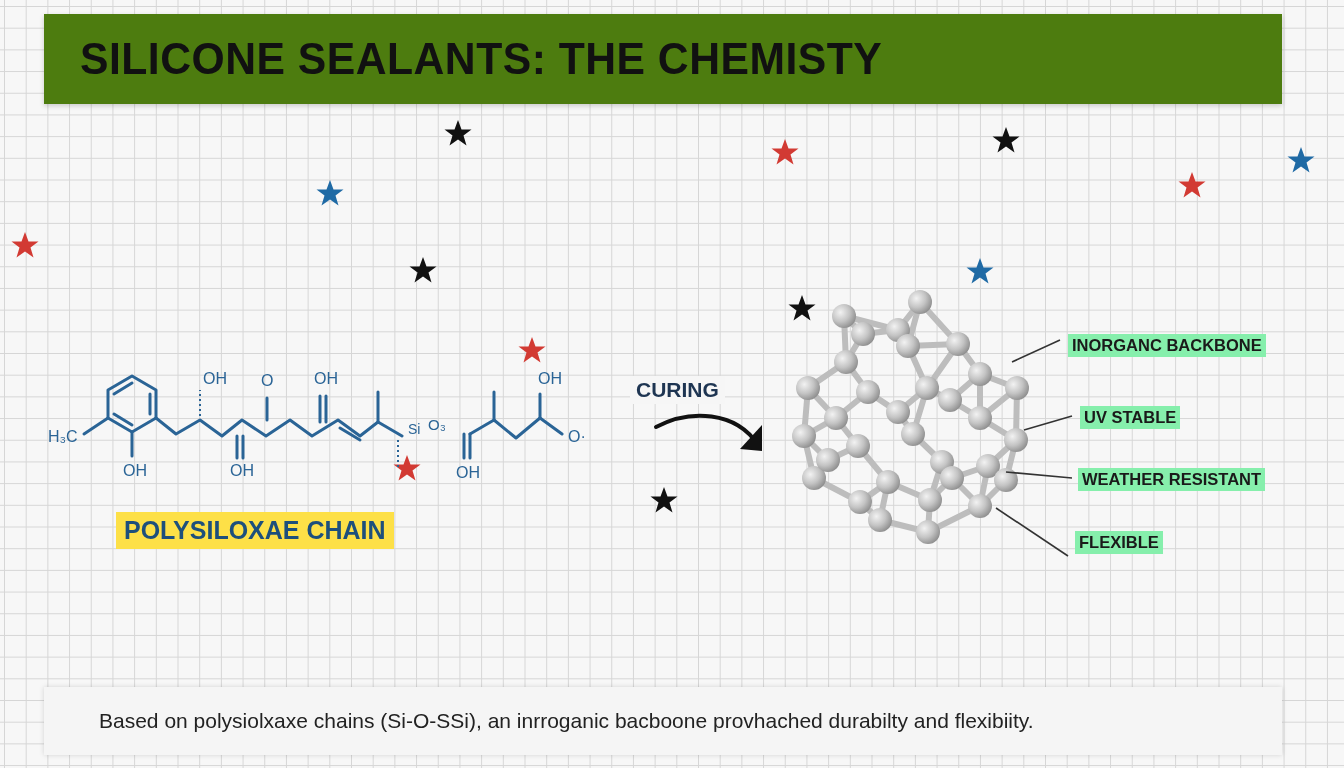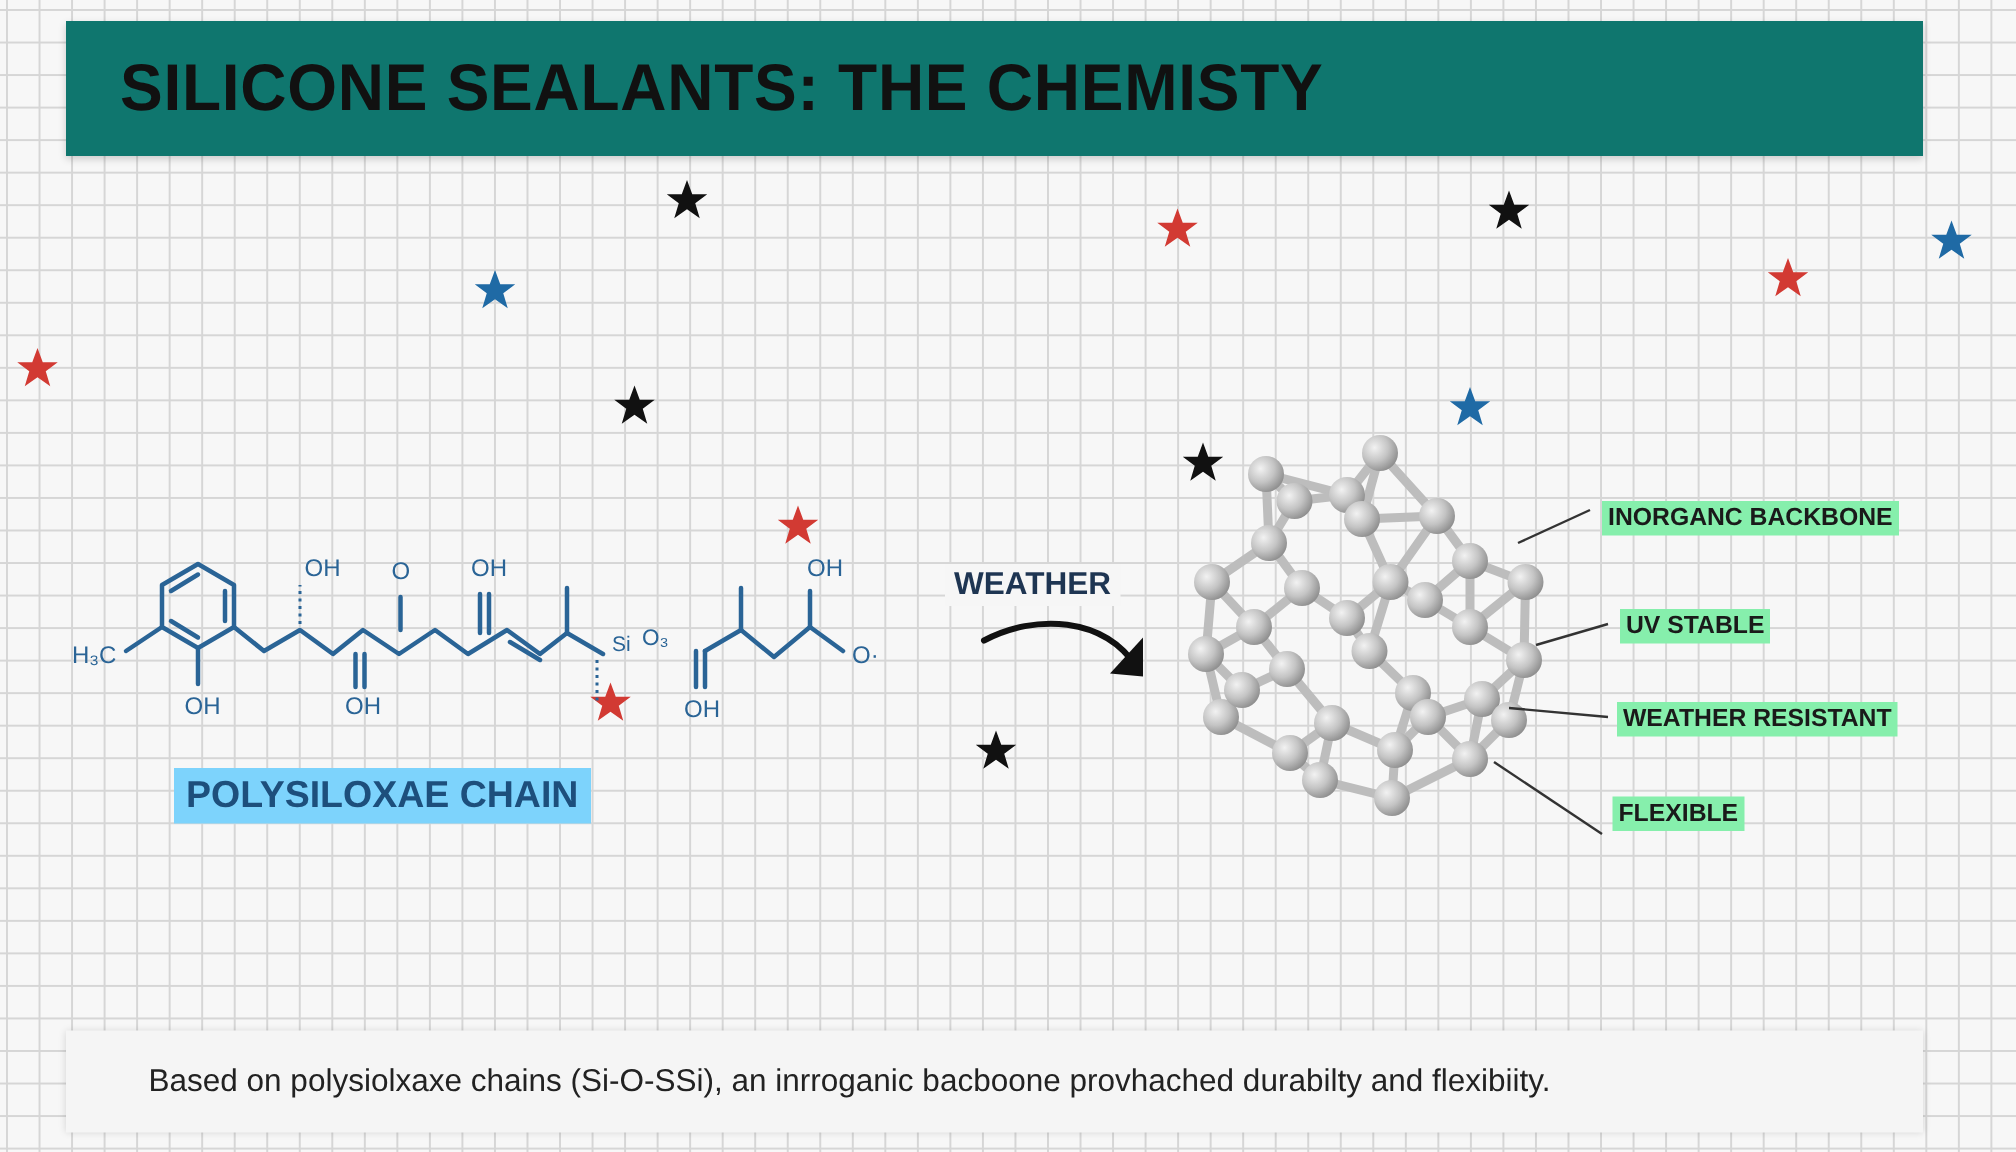--- a/index.html
+++ b/index.html
@@ -8,40 +8,40 @@
     background-color: #f7f7f7;
     background-image:
       linear-gradient(to right, #d6d6d6 1px, transparent 1px),
       linear-gradient(to bottom, #d6d6d6 1px, transparent 1px);
     background-size: 21.7px 21.7px;
     background-position: 4px 6px;
     font-family: "Liberation Sans", sans-serif;
   }
   .title-banner {
     position: absolute; left: 44px; top: 14px; width: 1238px; height: 90px;
-    background: #0f766e; box-shadow: 0 2px 5px rgba(0,0,0,0.18);
+    background: #4d7c0f; box-shadow: 0 2px 5px rgba(0,0,0,0.18);
   }
   .title-text {
     position: absolute; left: 36px; top: 20px;
     font-size: 44px; font-weight: bold; color: #111; letter-spacing: 0.5px;
     transform: scaleX(0.97); transform-origin: left;
   }
   .footer-banner {
     position: absolute; left: 44px; top: 687px; width: 1238px; height: 68px;
     background: #f5f5f5; box-shadow: 0 0 5px rgba(0,0,0,0.15);
   }
   .footer-text {
     position: absolute; left: 30px; top: 22px;
     font-size: 21px; color: #222; margin-left: 25px;
   }
   .star { position: absolute; width: 30px; height: 30px; }
   .chain-svg { position: absolute; left: 40px; top: 360px; }
   .chain-label {
     position: absolute; left: 116px; top: 512px; padding: 4px 8px;
-    background: #7dd3fc; font-size: 25px; font-weight: bold; color: #1d4f7c;
+    background: #fde047; font-size: 25px; font-weight: bold; color: #1d4f7c;
   }
   .curing-label {
     position: absolute; left: 630px; top: 376px; padding: 2px 6px;
     background: #f6f6f6; font-size: 21px; font-weight: bold; color: #1e3552;
   }
   .arrow-svg { position: absolute; left: 650px; top: 405px; }
   .molecule-svg { position: absolute; left: 780px; top: 280px; }
   .callout {
     position: absolute; font-size: 16.5px; font-weight: bold; color: #1a1a1a;
     background: #86efac; padding: 2px 4px;
@@ -145,21 +145,21 @@
     <text x="368" y="74" font-size="14">Si</text>
     <text x="388" y="70" font-size="15">O₃</text>
     <text x="416" y="118">OH</text>
     <text x="498" y="24">OH</text>
     <text x="528" y="82">O·</text>
   </g>
 </svg>
 
 <div class="chain-label">POLYSILOXAE CHAIN</div>
 
-<div class="curing-label">WEATHER</div>
+<div class="curing-label">CURING</div>
 <svg class="arrow-svg" width="120" height="50" viewBox="0 0 120 50">
   <path d="M6,22 C40,4 86,6 108,40" stroke="#111" stroke-width="4" fill="none" stroke-linecap="round"></path>
   <polygon points="112,20 112,46 90,44" fill="#111"></polygon>
 </svg>
 
 <svg class="molecule-svg" id="molecule" width="280" height="280" viewBox="0 0 280 280">
   <defs>
     <radialGradient id="ball" cx="0.35" cy="0.35" r="0.7">
       <stop offset="0%" stop-color="#f2f2f2"></stop>
       <stop offset="55%" stop-color="#c4c4c4"></stop>

